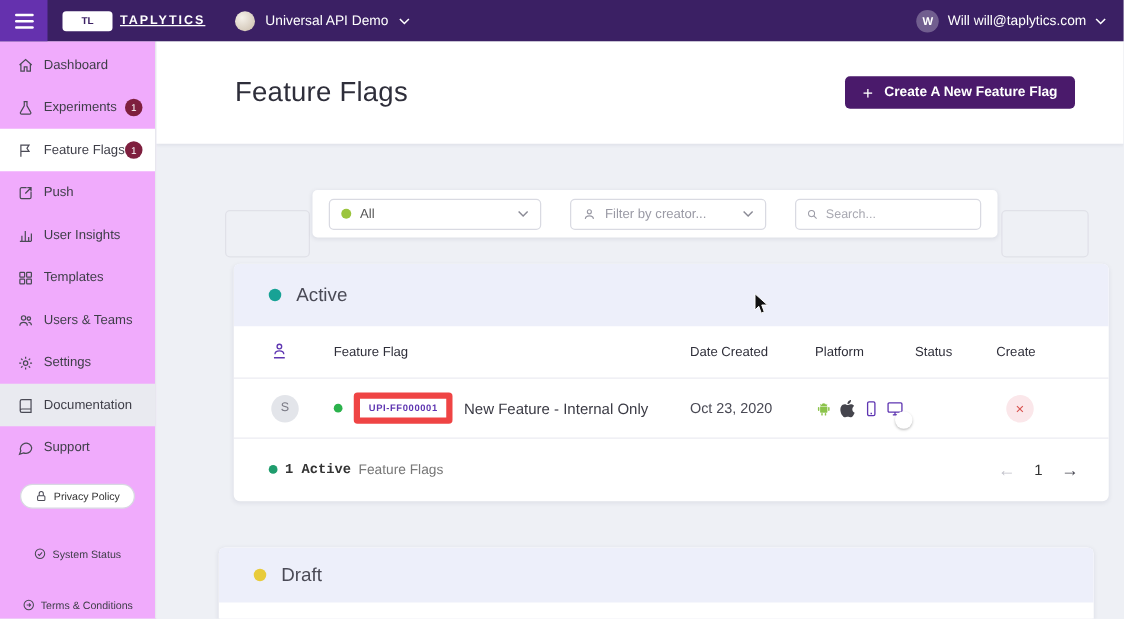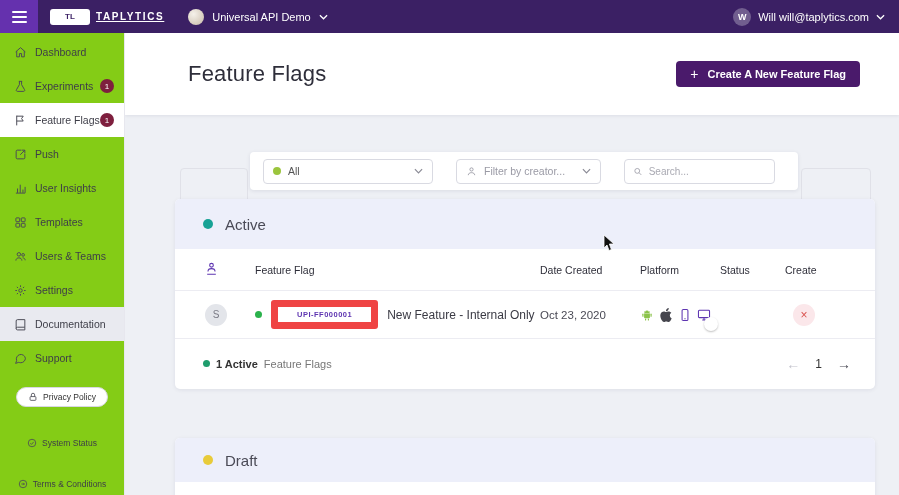--- a/index.html
+++ b/index.html
@@ -16,21 +16,21 @@
   .project-select { display:flex; align-items:center; gap:8px; font-size:11px; margin-left:8px; cursor:pointer; }
   .proj-avatar { width:16px; height:16px; border-radius:50%; background:radial-gradient(circle at 35% 32%, #f5f1ea, #c9bba9); }
   .chev { width:9px; height:6px; }
   .user-menu { display:flex; align-items:center; gap:7px; font-size:11px; margin-left:auto; padding-right:14px; cursor:pointer; }
   .user-avatar { width:18px; height:18px; border-radius:50%; background:rgba(255,255,255,.28); color:#fff; font-size:9px; font-weight:bold; display:flex; align-items:center; justify-content:center; }
 
   
   .body { display:flex; height:462px; }
 
   
-  .sidebar { width:125px; background:#84cc16; border-right:1px solid #e7e7ee; display:flex; flex-direction:column; font-size:10.5px; color:#3e3e48; padding-top:2px; flex:none; }
+  .sidebar { width:125px; background:#f0abfc; border-right:1px solid #e7e7ee; display:flex; flex-direction:column; font-size:10.5px; color:#3e3e48; padding-top:2px; flex:none; }
   .side-item { display:flex; align-items:center; gap:8px; padding-left:14px; height:34px; position:relative; cursor:pointer; flex:none; }
   .side-item svg { width:13px; height:13px; flex:none; stroke:#4a4a55; }
   .side-item.active { background:#fff; }
   .side-item.shaded { background:#e9eaf0; }
   .side-badge { position:absolute; right:10px; top:50%; transform:translateY(-50%); width:14px; height:14px; border-radius:50%; background:#7e1f3e; color:#fff; font-size:8px; display:flex; align-items:center; justify-content:center; }
   .side-footer { margin-top:auto; display:flex; flex-direction:column; align-items:center; gap:31px; padding:12px 0 14px; }
   .privacy-btn { display:flex; align-items:center; gap:5px; background:#fff; border:1px solid #d8d8e2; border-radius:12px; padding:4px 11px; font-size:8.5px; color:#333; cursor:pointer; font-family:inherit; }
   .privacy-btn svg, .side-link svg { width:10px; height:10px; stroke:#4a4a55; }
   .side-link { display:flex; align-items:center; gap:5px; font-size:8.5px; color:#3e3e48; cursor:pointer;justify-content:center; }
 
@@ -45,54 +45,54 @@
 
   .skeleton { position:absolute; border:1px solid #e0e1e8; border-radius:4px; top:53px; height:38px; }
   .skeleton.left { left:55px; width:68px; }
   .skeleton.right { left:676px; width:70px; }
 
   .filter-card { position:absolute; top:37px; left:125px; width:548px; height:38px; background:#fff; border-radius:4px; box-shadow:0 1px 4px rgba(25,25,60,.09); display:flex; align-items:center; gap:23px; padding:0 13px; z-index:2; }
   .dropdown { height:25px; border:1px solid #d9dae2; border-radius:4px; display:flex; align-items:center; gap:7px; padding:0 9px; font-size:10.5px; color:#555; flex:none; cursor:pointer; background:#fff; }
   .dropdown .chev-g path { stroke:#8a8a95; }
   .dd-all { width:170px; }
   .dd-dot { width:8px; height:8px; border-radius:50%; background:#9bc53d; }
-  .dd-creator { width:145px; color:#9a9aa5; }
+  .dd-creator { width:157px; color:#9a9aa5; }
   .dd-creator svg.person, .search-box svg { width:11px; height:11px; stroke:#9a9aa5; }
   .dd-spring { margin-left:auto; }
   .search-box { width:151px; height:25px; border:1px solid #d9dae2; border-radius:4px; display:flex; align-items:center; gap:6px; padding:0 8px; background:#fff; }
   .search-box input { border:none; outline:none; width:100%; font-size:10px; font-family:Liberation Sans, sans-serif; color:#555; }
   .search-box input::placeholder { color:#a9a9b2; }
 
   .card { position:absolute; left:50px; width:700px; background:#fff; border-radius:5px; box-shadow:0 1px 4px rgba(25,25,60,.08); overflow:hidden; }
-  .active-card { top:84px; height:190px; }
+  .active-card { top:96px; height:190px;margin-left:12px; }
   .draft-card { top:323px; height:90px; }
   .card-head { height:50px; background:#edeffa; display:flex; align-items:center; gap:12px; padding:0 28px; font-size:15px; color:#4a4a56; }
   .draft-card .card-head { height:44px; }
   .dot { width:10px; height:10px; border-radius:50%; flex:none; }
   .dot.teal { background:#17a295; }
   .dot.yellow { background:#e8cb3a; }
 
   .tgrid { display:grid; grid-template-columns:50px 285px 100px 80px 65px 70px; padding-left:30px; align-items:center; }
   .thead { height:42px; font-size:10.5px; color:#2f2f3a; border-bottom:1px solid #ececf2; }
   .thead svg.person { width:13px; height:15px; stroke:#5e35b1; }
   .trow { height:48px; border-bottom:1px solid #ececf2; }
   .avatar-s { width:22px; height:22px; border-radius:50%; background:#e3e5ea; color:#7a7a85; font-size:10px; display:flex; align-items:center; justify-content:center; }
   .flag-cell { display:flex; align-items:center; gap:9px; }
   .row-dot { width:7px; height:7px; border-radius:50%; background:#2bb24c; flex:none; }
-  .flag-badge { border:7px solid #ef4444; color:#5e35b1; border-radius:3px; font-size:7.5px; font-weight:bold; letter-spacing:.5px; padding:3px 19px; white-space:nowrap; }
+  .flag-badge { border:5px solid #ef4444; color:#5e35b1; border-radius:3px; font-size:7.5px; font-weight:bold; letter-spacing:.5px; padding:3px 7px; white-space:nowrap; }
   .flag-name { font-size:12px; color:#3a3a44; white-space:nowrap; }
   .date-cell { font-size:11.5px; color:#4a4a55; }
   .platforms { display:flex; align-items:center; gap:5px; }
   .platforms svg { width:14px; height:14px; }
   .toggle { width:34px; height:18px; border-radius:9px; background:#2ecc7a; position:relative; cursor:pointer; }
   .toggle .knob { position:absolute; right:2px; top:2px; width:14px; height:14px; background:#fff; border-radius:50%; box-shadow:0 1px 2px rgba(0,0,0,.25); }
   .x-btn { width:22px; height:22px; border-radius:50%; background:#fbe7ea; color:#d9534f; display:flex; align-items:center; justify-content:center; font-size:12px; cursor:pointer; margin-left:8px; border:none; font-family:inherit; }
   .tfoot { height:49px; display:flex; align-items:center; gap:6px; padding:0 24px 0 28px; font-size:11px; color:#777; }
   .foot-dot { width:7px; height:7px; border-radius:50%; background:#1f9d6d; flex:none; }
-  .tfoot strong { color:#333; font-weight:bold; }
+  .tfoot strong { color:#333; font-weight:bold;font-family:Liberation Mono, monospace; }
   .pagination { margin-left:auto; display:flex; align-items:center; gap:15px; font-size:12px; color:#333; }
   .pg-prev { color:#c3c3cc; font-size:14px; cursor:pointer; }
   .pg-next { color:#4a4a55; font-size:14px; cursor:pointer; }
 
   .cursor { position:absolute; left:478px; top:119px; width:12px; height:18px; z-index:9; pointer-events:none; }
 </style>
 </head>
 <body>
 
 <header class="topbar">

